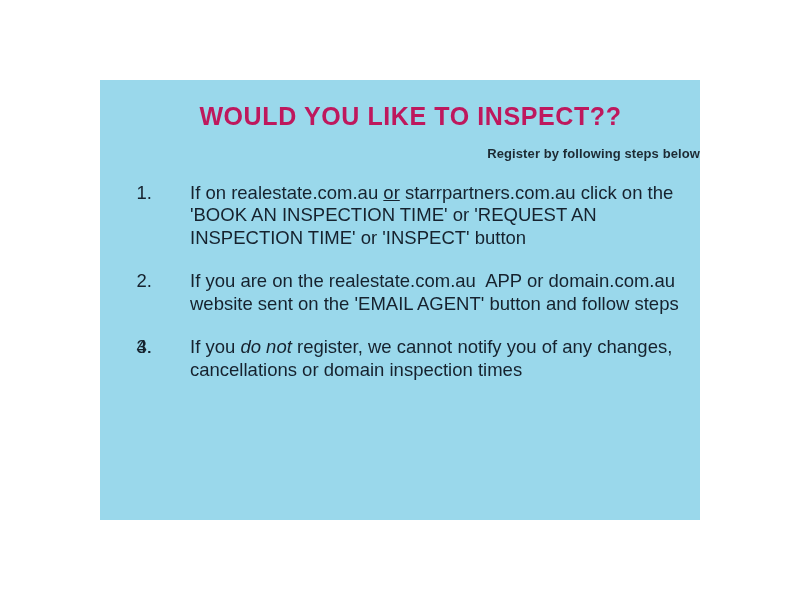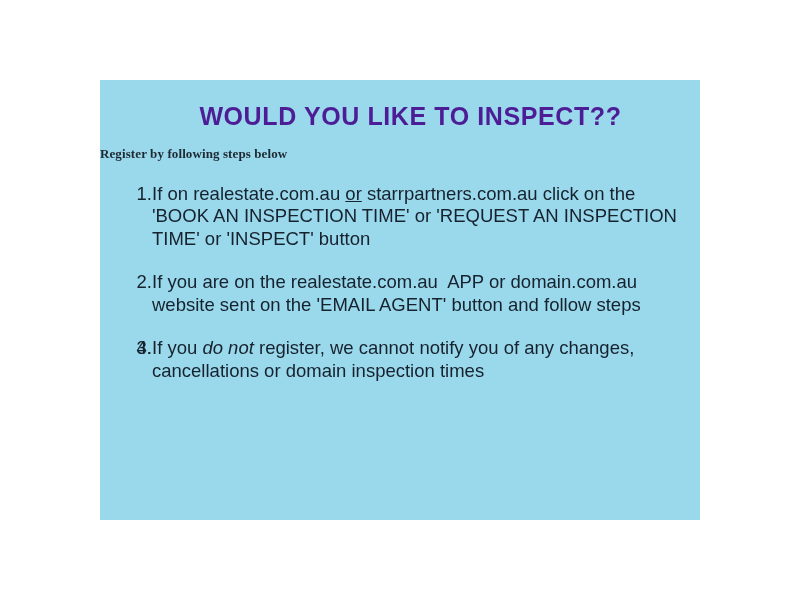--- a/index.html
+++ b/index.html
@@ -35,26 +35,26 @@
     color: #ffffff;
     font-size: 25px;
     font-weight: bold;
     letter-spacing: 0.6px;
     line-height: 1.1;
     font-family: "Liberation Sans", sans-serif;
   }
   #panel-subtitle {
     margin: 0;
     padding-top: 15px;
-    text-align: left;
+    text-align: right;
     color: #1d2a33;
     font-size: 13px;
     font-weight: bold;
     letter-spacing: 0.1px;
-    font-family: Liberation Serif, serif;
+    font-family: Liberation Sans, sans-serif;
   }
   #steps-list {
     list-style: none;
     margin: 0;
     padding: 0;
     padding-top: 21px;
   }
   .step-item {
     position: relative;
     padding-left: 52px;
@@ -74,36 +74,37 @@
     top: 0;
     width: 20px;
     text-align: right;
     color: #16222e;
     font-size: 18.5px;
     font-family: "Liberation Sans", sans-serif;
   }
   .step-text {
     display: block;
     white-space: pre-wrap;
+    margin-left: 38px;
   }
   .em-underline {
     text-decoration: underline;
   }
   .em-italic-underline {
     font-style: italic;
   }
 </style>
 </head>
 <body style="background: rgb(255, 255, 255);">
 
 <div id="slide-root">
 
   <section id="info-panel" style="background: rgb(154, 216, 235);">
 
-    <h1 id="panel-title" style="color: #4c1d95; padding-left: 21px;">WOULD YOU LIKE TO INSPECT??</h1>
+    <h1 id="panel-title" style="color: #be185d; padding-left: 21px;">WOULD YOU LIKE TO INSPECT??</h1>
 
     <p id="panel-subtitle" style="color: rgb(29, 42, 51);">Register by following steps below</p>
 
     <ol id="steps-list">
 
       <li class="step-item" style="color: rgb(22, 34, 46);">
         <span class="step-number" style="color: rgb(22, 34, 46);">1.</span>
         <span class="step-text"><span>If on realestate.com.au </span><span class="em-underline">or</span><span> starrpartners.com.au click on the 'BOOK AN INSPECTION TIME' or 'REQUEST AN INSPECTION TIME' or 'INSPECT' button</span></span>
       </li>
 

